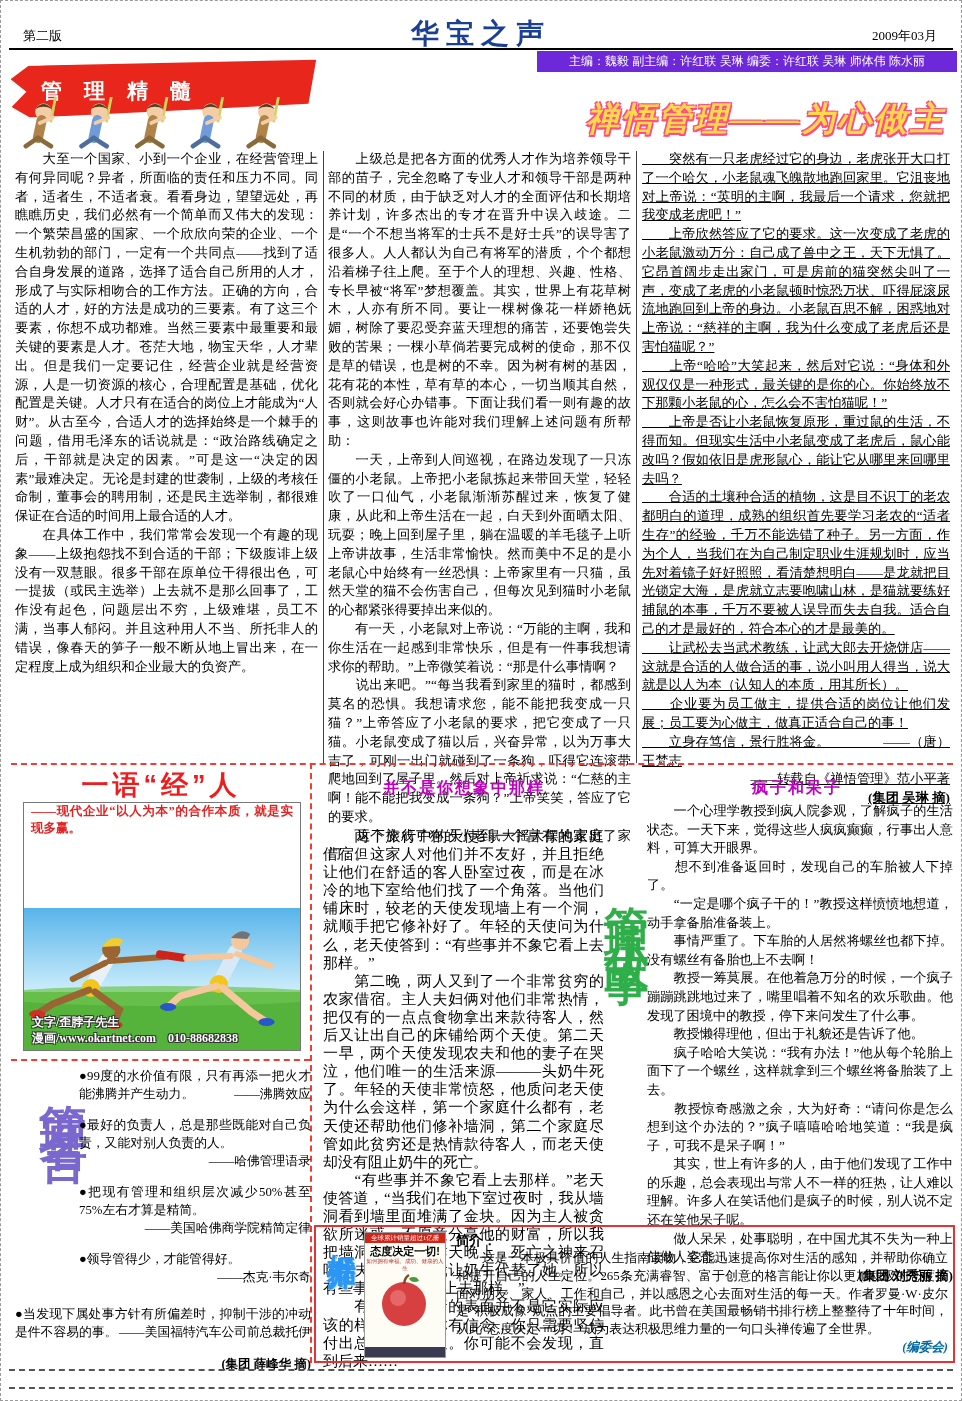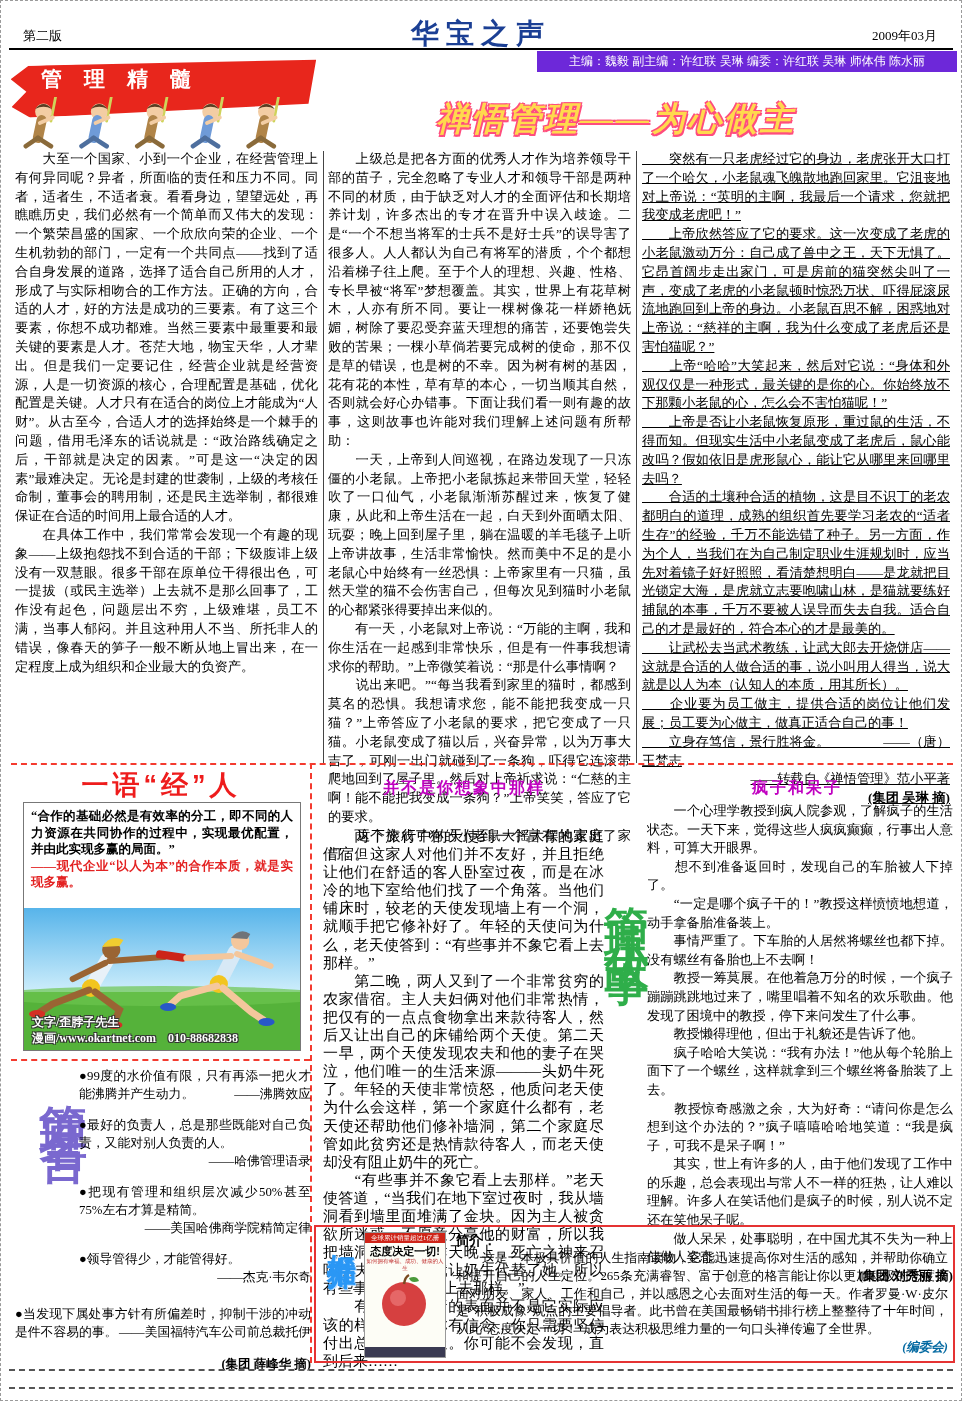--- a/index.html
+++ b/index.html
@@ -20,26 +20,26 @@
             color:#1b3f94;letter-spacing:7px;}
   .header-rule{left:8px;right:8px;top:47px;border-top:2px solid #000;height:0;}
   .credits-bar{left:536px;top:50px;width:420px;height:21px;background:#6d28d9;color:#fff;
                font-size:12px;line-height:21px;text-align:center;}
 
   
   .banner{left:10px;top:60px;width:312px;height:86px;}
   .ribbon{position:absolute;left:0;top:0;width:306px;height:52px;background:#e8261c;
           clip-path:polygon(6% 0%,100% 8%,97% 92%,6% 100%,0% 78%,5% 50%,0% 25%);
           transform:rotate(-2deg);}
-  .ribbon-label{position:absolute;left:30px;top:4px;width:250px;color:#fff;font-weight:bold;
+  .ribbon-label{position:absolute;left:30px;top:16px;width:250px;color:#fff;font-weight:bold;
           font-size:21px;letter-spacing:22px;white-space:nowrap;}
   .kids{position:absolute;left:6px;top:36px;width:300px;height:52px;}
 
   
-  .main-title{left:435px;top:96px;width:510px;text-align:left;font-size:33px;font-weight:bold;
+  .main-title{left:435px;top:96px;width:510px;text-align:right;font-size:33px;font-weight:bold;
       font-style:italic;color:#ffd94d;letter-spacing:3px;
       text-shadow:-1.5px -1.5px 0 #ff4d7e,1.5px -1.5px 0 #ff4d7e,-1.5px 1.5px 0 #ff4d7e,
                    1.5px 1.5px 0 #ff4d7e,0 2px 0 #ff4d7e;}
 
   
   .colrule{border-left:1px solid #444;width:0;}
   .rule1{left:322px;top:150px;height:612px;}
   .rule2{left:635px;top:150px;height:612px;}
   .col1{left:14px;top:149px;width:303px;}
   .col2{left:327px;top:149px;width:303px;}
@@ -197,21 +197,20 @@
     <div class="r">——转载自《禅悟管理》范小平著</div>
     <div class="r bold">(集团 吴琳 摘)</div>
   </div>
 
   <div class="abs sep-h seph1"></div>
   <div class="abs sepv"></div>
   <div class="abs sep-h seph2"></div>
 
   <div class="abs yiyu-title sans">一语“经”人</div>
   <div class="abs yiyu-box">
-    <div class="yiyu-quote">“合作的基础必然是有效率的分工，即不同的人力资源在共同协作的过程中，实现最优配置，并由此实现多赢的局面。”</div>
     <div class="yiyu-attr">——现代企业“以人为本”的合作本质，就是实现多赢。</div>
     <div class="cartoon">
       <svg width="100%" height="100%" viewBox="0 0 272 142" preserveAspectRatio="none">
         <defs>
           <linearGradient id="sky" x1="0" y1="0" x2="0" y2="1">
             <stop offset="0" stop-color="#57b4ea"></stop>
               <stop offset="1" stop-color="#d9f3fd"></stop>
           </linearGradient>
         </defs>
         <rect width="272" height="92" fill="url(#sky)"></rect>

